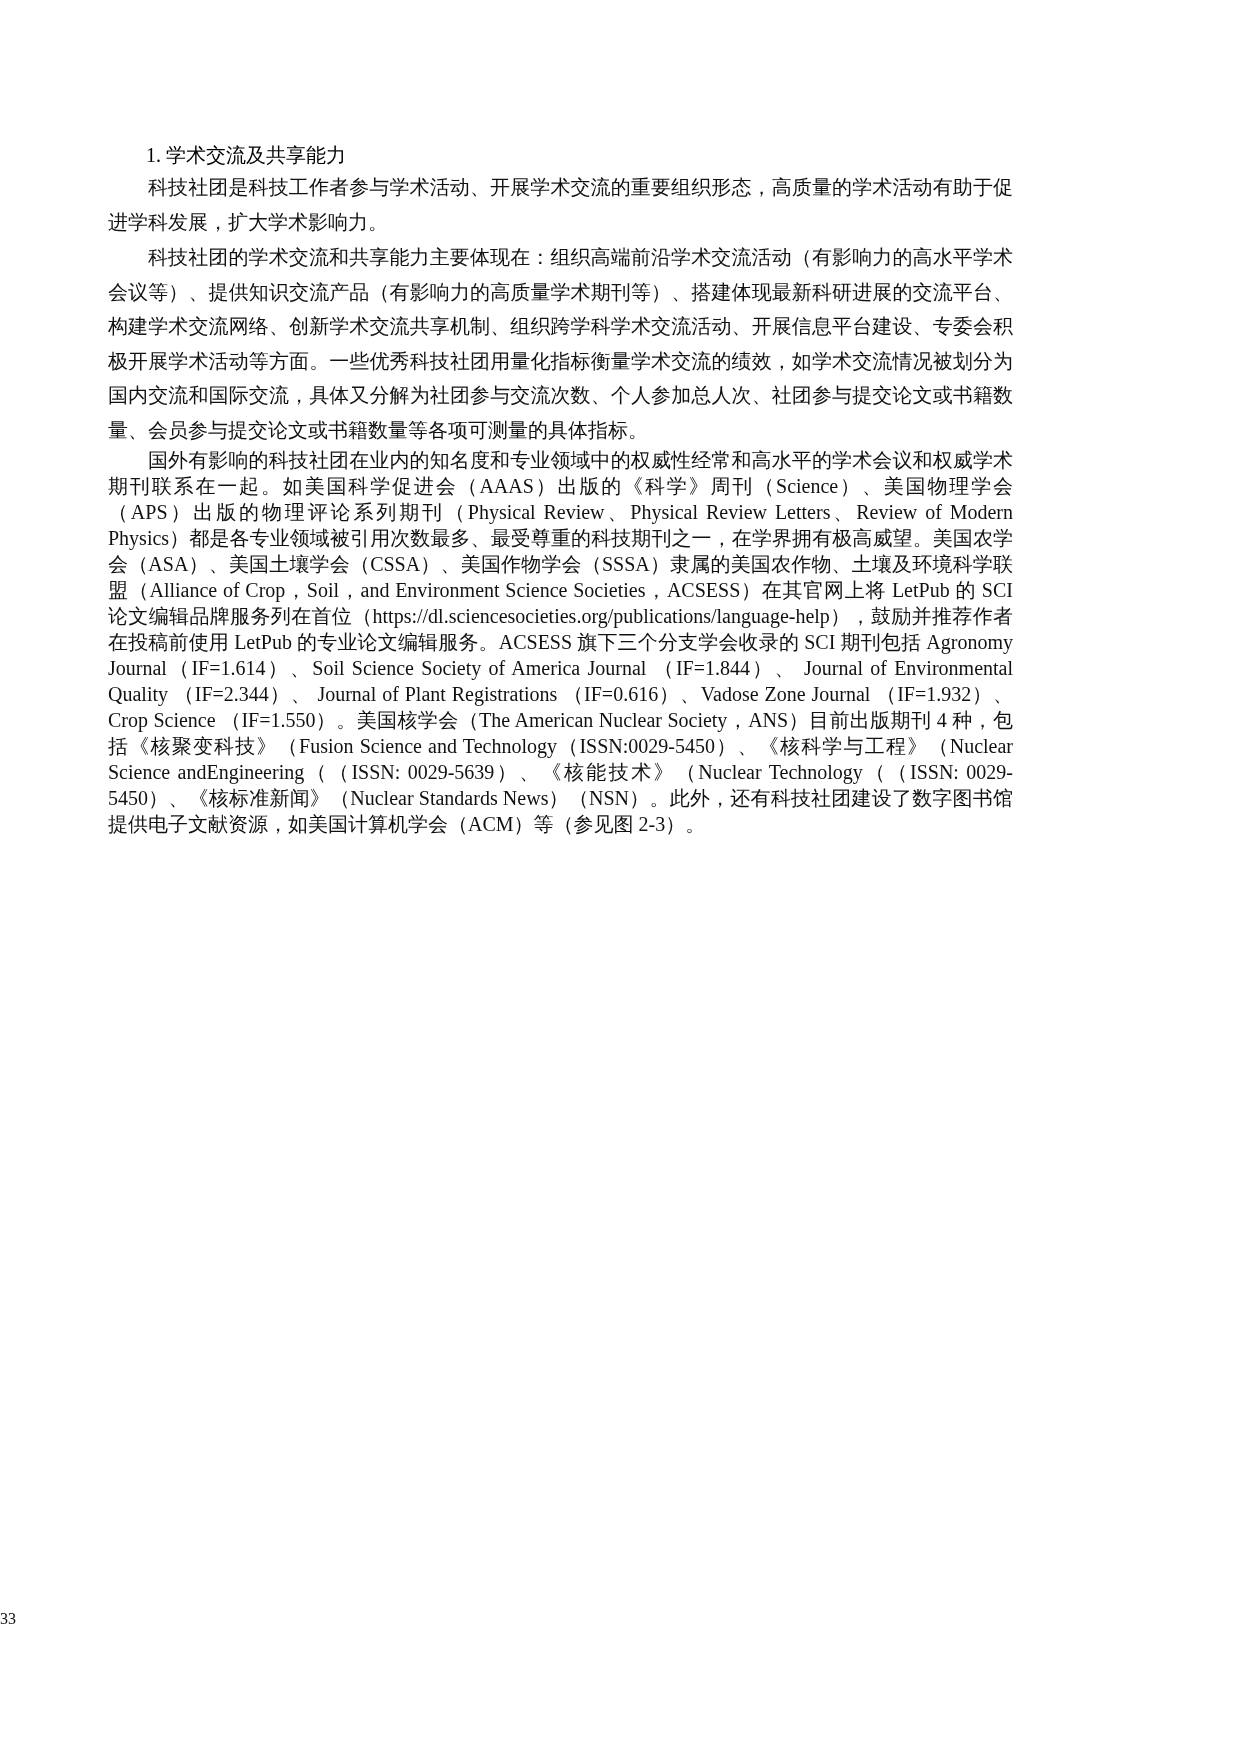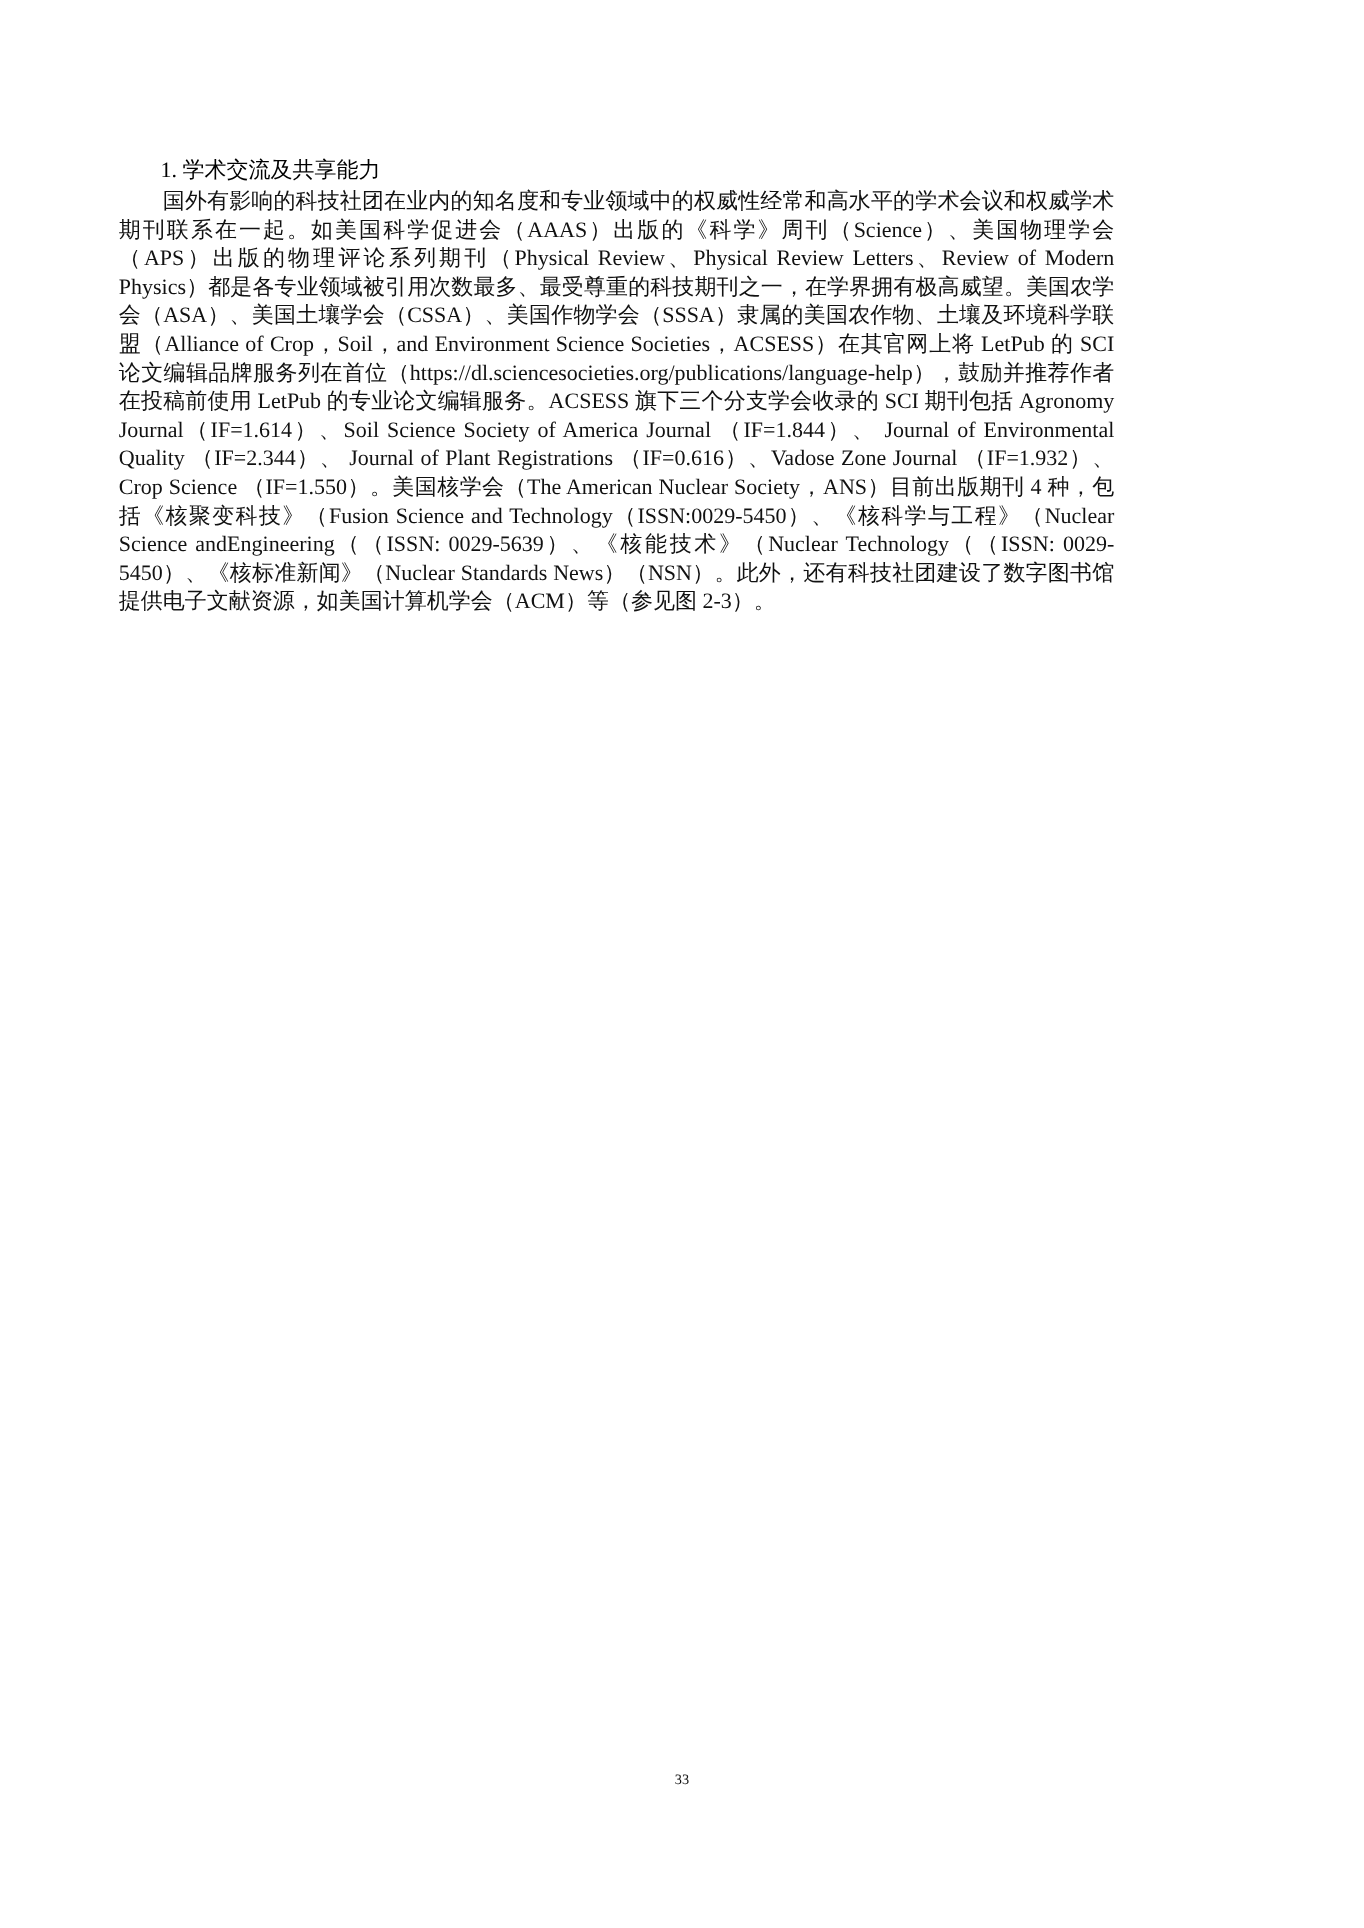--- a/index.html
+++ b/index.html
@@ -55,29 +55,31 @@
     text-align: center;
     font-size: 20px;
     font-weight: bold;
     color: #000000;
   }
   .page-number {
     position: absolute;
     left: 0;
     top: 1610px;
     width: 1240px;
-    text-align: center;
-    font-size: 13px;
+    text-align: left;
+    font-size: 16px;
     color: #111111;
   }
 </style>
 </head>
 <body>
 
 <div class="page">
   <div class="content">
     <h2 class="heading">1. 学术交流及共享能力</h2>
+    <p class="body-para para-1">科技社团是科技工作者参与学术活动、开展学术交流的重要组织形态，高质量的学术活动有助于促进学科发展，扩大学术影响力。</p>
+    <p class="body-para para-2">科技社团的学术交流和共享能力主要体现在：组织高端前沿学术交流活动（有影响力的高水平学术会议等）、提供知识交流产品（有影响力的高质量学术期刊等）、搭建体现最新科研进展的交流平台、构建学术交流网络、创新学术交流共享机制、组织跨学科学术交流活动、开展信息平台建设、专委会积极开展学术活动等方面。一些优秀科技社团用量化指标衡量学术交流的绩效，如学术交流情况被划分为国内交流和国际交流，具体又分解为社团参与交流次数、个人参加总人次、社团参与提交论文或书籍数量、会员参与提交论文或书籍数量等各项可测量的具体指标。</p>
     <p class="body-para para-3">国外有影响的科技社团在业内的知名度和专业领域中的权威性经常和高水平的学术会议和权威学术期刊联系在一起。如美国科学促进会（AAAS）出版的《科学》周刊（Science）、美国物理学会（APS）出版的物理评论系列期刊（Physical Review、Physical Review Letters、Review of Modern Physics）都是各专业领域被引用次数最多、最受尊重的科技期刊之一，在学界拥有极高威望。美国农学会（ASA）、美国土壤学会（CSSA）、美国作物学会（SSSA）隶属的美国农作物、土壤及环境科学联盟（Alliance of Crop，Soil，and Environment Science Societies，ACSESS）在其官网上将 LetPub 的 SCI 论文编辑品牌服务列在首位（https://dl.sciencesocieties.org/publications/language-help），鼓励并推荐作者在投稿前使用 LetPub 的专业论文编辑服务。ACSESS 旗下三个分支学会收录的 SCI 期刊包括 Agronomy Journal（IF=1.614）、Soil Science Society of America Journal （IF=1.844）、 Journal of Environmental Quality （IF=2.344）、 Journal of Plant Registrations （IF=0.616）、Vadose Zone Journal （IF=1.932）、Crop Science （IF=1.550）。美国核学会（The American Nuclear Society，ANS）目前出版期刊 4 种，包括《核聚变科技》（Fusion Science and Technology（ISSN:0029-5450）、《核科学与工程》（Nuclear Science andEngineering（（ISSN: 0029-5639）、《核能技术》（Nuclear Technology（（ISSN: 0029-5450）、《核标准新闻》（Nuclear Standards News）（NSN）。此外，还有科技社团建设了数字图书馆提供电子文献资源，如美国计算机学会（ACM）等（参见图 2-3）。</p>
   </div>
 
 
   <div class="page-number">33</div>
 </div>
 
 </body></html>

